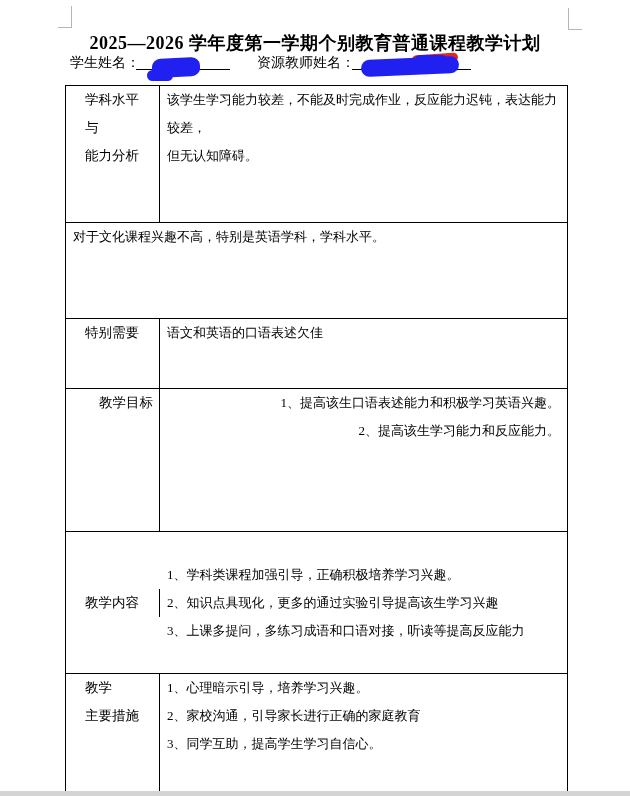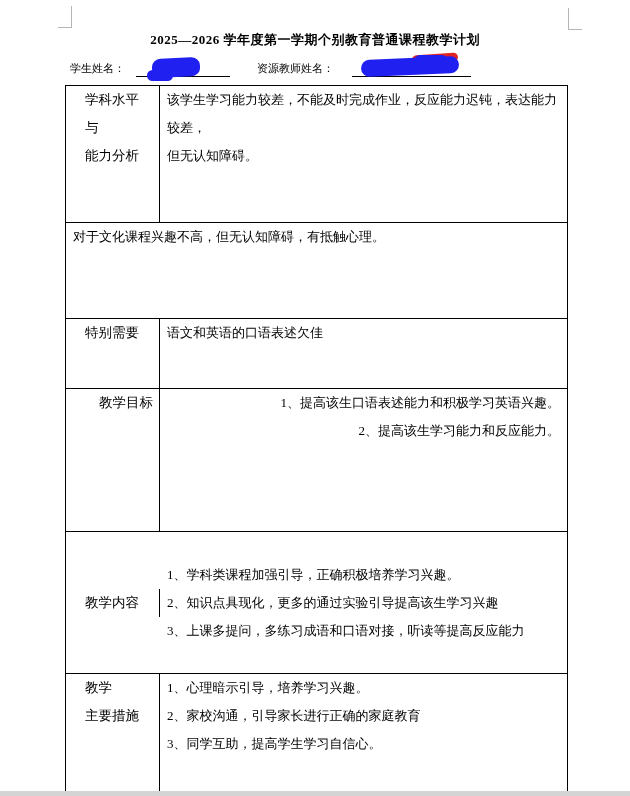--- a/index.html
+++ b/index.html
@@ -18,27 +18,27 @@
   
   .crop-mark { position: absolute; width: 14px; height: 22px; }
   .crop-mark.left  { left: 58px;  top: 6px; border-right: 1px solid #b5b5b5; border-bottom: 1px solid #b5b5b5; }
   .crop-mark.right { left: 568px; top: 8px; border-left: 1px solid #b5b5b5; border-bottom: 1px solid #b5b5b5; }
 
   .doc-title {
     position: absolute;
     left: 0; top: 31px;
     width: 100%;
     text-align: center;
-    font-size: 13px;
+    font-size: 18px;
     font-weight: bold;
     letter-spacing: 0.5px;
     white-space: nowrap;
   }
 
-  .name-line { position: absolute; left: 0; top: 59px; width: 100%; height: 24px; font-size: 11px; }
+  .name-line { position: absolute; left: 0; top: 52px; width: 100%; height: 24px; font-size: 14px; }
   .field-label { position: absolute; top: 2px; white-space: nowrap; }
   .label-student { left: 70px; }
   .label-teacher { left: 257px; }
   .blank-field { position: absolute; top: 0; height: 18px; border-bottom: 1px solid #000; }
   .field-student { left: 136px; width: 94px; }
   .field-teacher { left: 352px; width: 119px; }
 
   
   .scribble { position: absolute; background: #2020f0; }
   .stu-blob-main { left: 152px; top: 58px; width: 48px; height: 19px; border-radius: 9px / 8px; transform: rotate(-3deg); }
@@ -114,21 +114,21 @@
 
     <div class="t-row r1">
       <div class="cell-label">学科水平
 与
 能力分析</div>
       <div class="cell-content">该学生学习能力较差，不能及时完成作业，反应能力迟钝，表达能力较差，
 但无认知障碍。</div>
     </div>
 
     <div class="t-row r2">
-      <div class="cell-content">对于文化课程兴趣不高，但无认知障碍，有抵触心理。</div>
+      <div class="cell-content">对于文化课程兴趣不高，特别是英语学科，学科水平。</div>
     </div>
 
     <div class="t-row r3">
       <div class="cell-label">特别需要</div>
       <div class="cell-content">语文和英语的口语表述欠佳</div>
     </div>
 
     <div class="t-row r4">
       <div class="cell-label">教学目标</div>
       <div class="cell-content">1、提高该生口语表述能力和积极学习英语兴趣。

